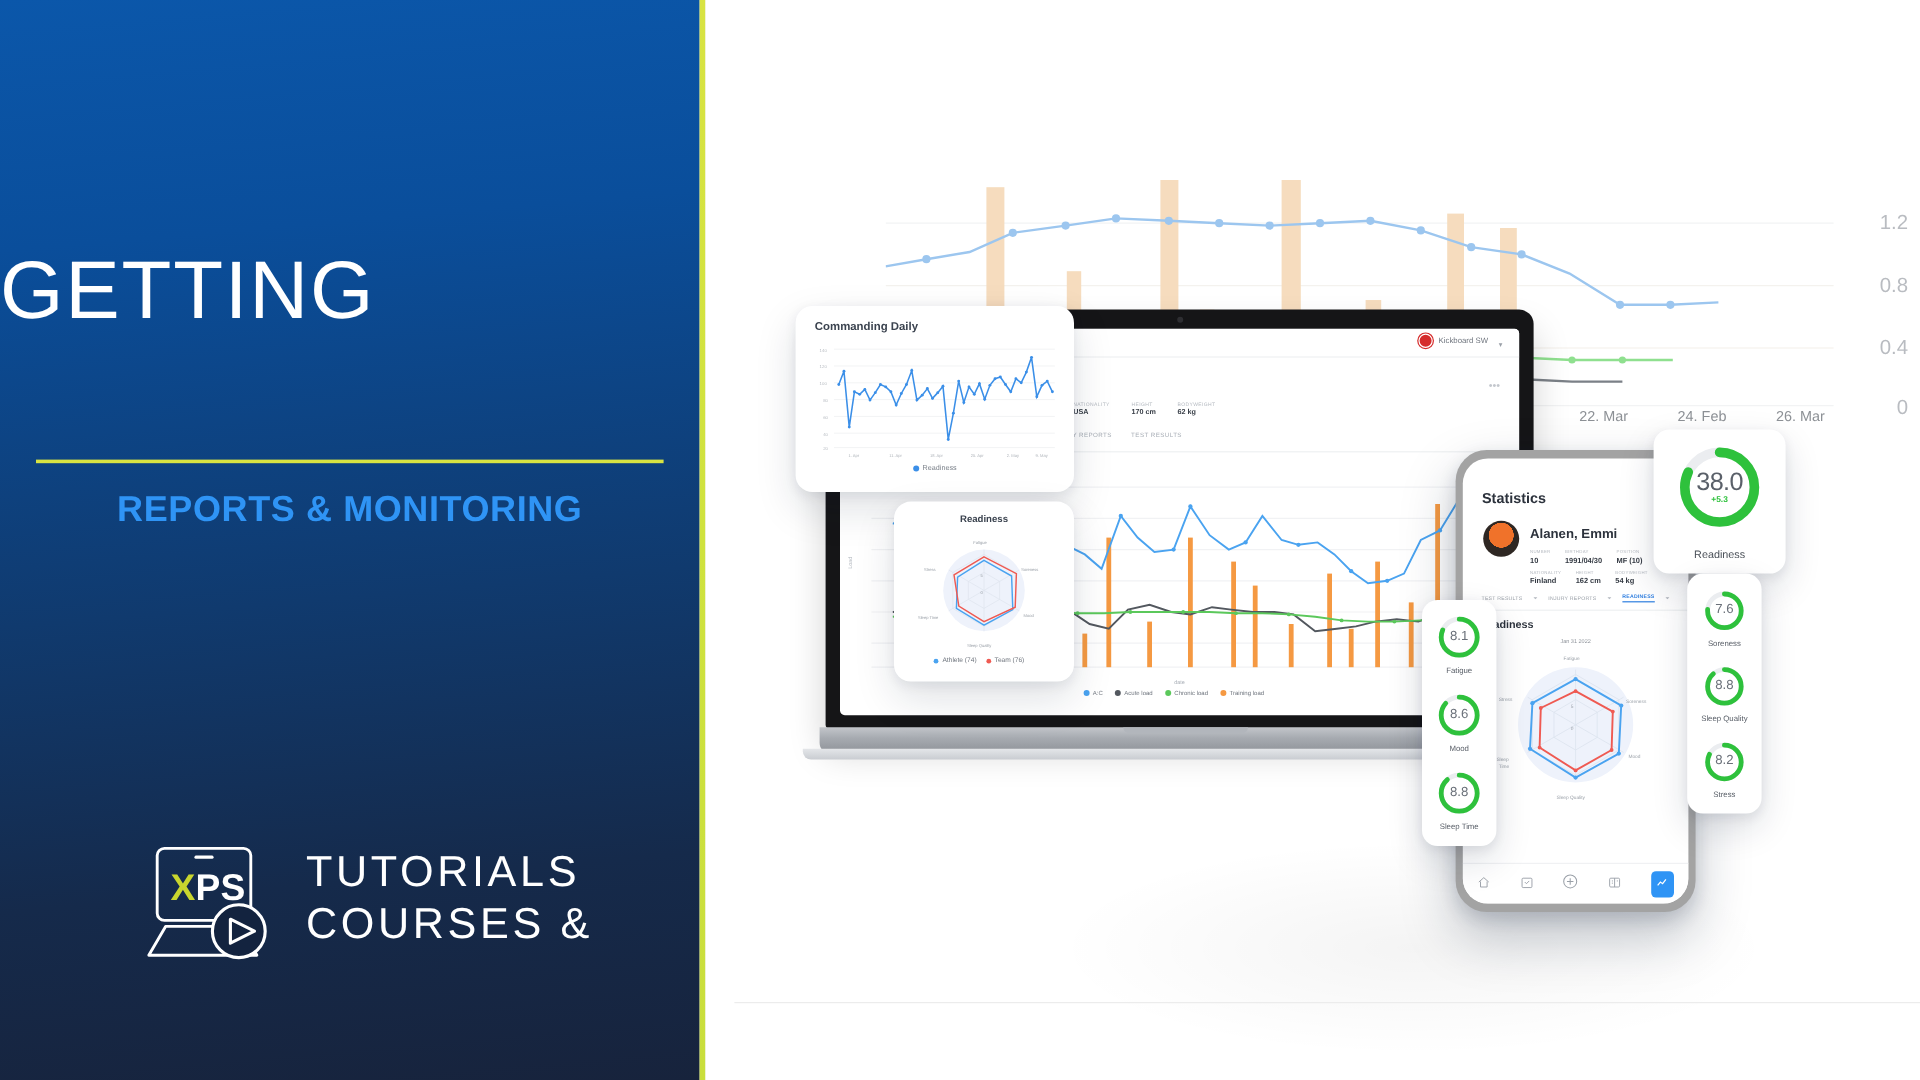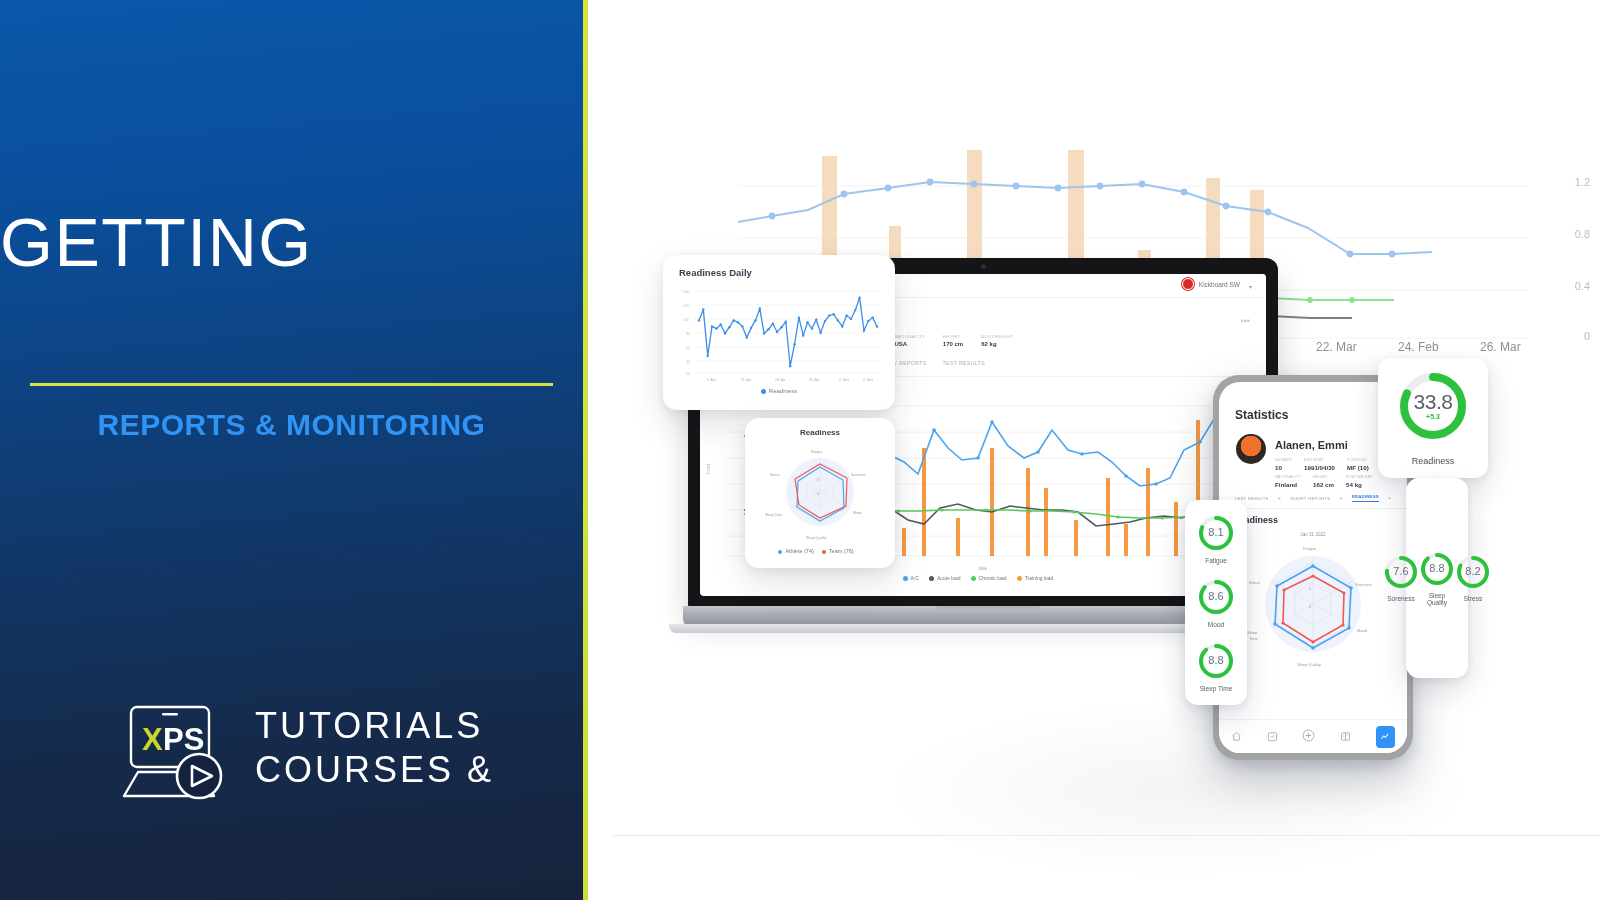--- a/index.html
+++ b/index.html
@@ -33,21 +33,21 @@
   #scene{ position:absolute; left:588px; top:0; width:1012px; height:900px;
           background:#ffffff; overflow:hidden; }
   #scene-hr{ position:absolute; left:24px; top:835px; width:988px; height:1px;
           background:#ececec; }
   #scene-glow{ position:absolute; left:290px; top:700px; width:600px; height:180px;
           background:radial-gradient(ellipse at center,rgba(0,0,0,.045),rgba(0,0,0,0) 70%); }
 
   
   #bg-chart{ position:absolute; left:150px; top:150px; width:860px; height:200px;
              opacity:1; }
-  .bgax{ position:absolute; right:8px; color:#b9bcc1; font-size:11px; }
+  .bgax{ position:absolute; right:8px; color:#b9bcc1; font-size:17px; }
   .bgxt{ position:absolute; bottom:-4px; color:#8d9196; font-size:12px; }
 
   
   .card{ position:absolute; background:#ffffff; border-radius:14px;
          box-shadow:0 14px 34px rgba(16,30,54,.13), 0 3px 10px rgba(16,30,54,.07); }
   .card-title{ color:#3b434f; font-weight:bold; }
 
   
   #rd-card{ left:75px; top:255px; width:232px; height:155px; }
   #rd-title{ position:absolute; left:16px; top:12px; font-size:9.5px; }
@@ -368,21 +368,21 @@
           <div id="l-xlab">date</div>
           <div id="l-legend"><span style="margin-right: 10px;"><span class="lgdot" style="background:#4aa3f0"></span><span>A:C</span></span><span style="margin-right: 10px;"><span class="lgdot" style="background:#53585f"></span><span>Acute load</span></span><span style="margin-right: 10px;"><span class="lgdot" style="background:#5bc85b"></span><span>Chronic load</span></span><span style="margin-right: 10px;"><span class="lgdot" style="background:#f59942"></span><span>Training load</span></span></div>
         </div>
       </div>
       <div id="lbase"></div>
       <div id="lnotch"></div>
       <div id="lfoot"></div>
     </div>
 
     <div id="rd-card" class="card">
-      <div id="rd-title" class="card-title">Readiness Daily</div>
+      <div id="rd-title" class="card-title">Commanding Daily</div>
       <div id="rd-plot">
         <svg viewBox="0 0 200 98" width="200" height="98">
           <g stroke="#f1f2f4" stroke-width="0.8">
             <line x1="14" y1="6" x2="198" y2="6"></line>
               <line x1="14" y1="20" x2="198" y2="20"></line>
             <line x1="14" y1="34" x2="198" y2="34"></line>
               <line x1="14" y1="48" x2="198" y2="48"></line>
             <line x1="14" y1="62" x2="198" y2="62"></line>
               <line x1="14" y1="76" x2="198" y2="76"></line>
             <line x1="14" y1="88" x2="198" y2="88"></line>
@@ -605,42 +605,42 @@
       </div>
     </div>
 
     <div id="g-big" class="gcard">
       <div class="gitem" style="top:10px">
         <svg width="76" height="76" viewBox="0 0 76 76">
           <circle cx="38" cy="38" r="29" fill="none" stroke="#ebedf0" stroke-width="8"></circle>
           <circle id="gauge-main-arc" cx="38" cy="38" r="29" fill="none" stroke="#2ec13c" stroke-width="8" stroke-linecap="round" transform="rotate(-90 38 38)" stroke-dasharray="182.212373908208" stroke-dashoffset="32.798227303477454"></circle>
         </svg>
         <div style="position:absolute;left:0;top:22px;width:110px;text-align:center;
-                    color:#5a6069;font-size:21px;letter-spacing:-.5px">33.8</div>
+                    color:#5a6069;font-size:21px;letter-spacing:-.5px">38.0</div>
         <div style="position:absolute;left:0;top:45px;width:110px;text-align:center;
                     color:#2ec13c;font-size:7px;font-weight:bold">+5.3</div>
         <div class="gbiglabel" style="margin-top:8px">Readiness</div>
       </div>
     </div>
 
     <div id="g-left" class="gcard" style="display: flex; flex-direction: column; align-items: center; justify-content: center; padding: 4px 0px;">
         <div style="position: relative; text-align: center; margin: 7px 0px;"><svg width="38" height="38" viewBox="0 0 38 38">
             <circle cx="19" cy="19" r="15" fill="none" stroke="#ebedf0" stroke-width="4"></circle>
             <circle cx="19" cy="19" r="15" fill="none" stroke="#2ec13c" stroke-width="4" stroke-linecap="round" stroke-dasharray="94.24777960769379" stroke-dashoffset="17.907078125461815" transform="rotate(-90 19 19)"></circle>
           </svg><div style="position:absolute;left:0;top:12px;width:100%;color:#6a7079;font-size:11px">8.1</div><div class="glabel">Fatigue</div></div>
         <div style="position: relative; text-align: center; margin: 7px 0px;"><svg width="38" height="38" viewBox="0 0 38 38">
             <circle cx="19" cy="19" r="15" fill="none" stroke="#ebedf0" stroke-width="4"></circle>
             <circle cx="19" cy="19" r="15" fill="none" stroke="#2ec13c" stroke-width="4" stroke-linecap="round" stroke-dasharray="94.24777960769379" stroke-dashoffset="13.194689145077131" transform="rotate(-90 19 19)"></circle>
           </svg><div style="position:absolute;left:0;top:12px;width:100%;text-align:center;color:#6a7079;font-size:11px">8.6</div><div class="glabel">Mood</div></div>
         <div style="position: relative; text-align: center; margin: 7px 0px;"><svg width="38" height="38" viewBox="0 0 38 38">
             <circle cx="19" cy="19" r="15" fill="none" stroke="#ebedf0" stroke-width="4"></circle>
             <circle cx="19" cy="19" r="15" fill="none" stroke="#2ec13c" stroke-width="4" stroke-linecap="round" stroke-dasharray="94.24777960769379" stroke-dashoffset="11.309733552923253" transform="rotate(-90 19 19)"></circle>
           </svg><div style="position:absolute;left:0;top:12px;width:100%;text-align:center;color:#6a7079;font-size:11px">8.8</div><div class="glabel">Sleep Time</div></div>
       </div>
-    <div id="g-right" class="gcard" style="display: flex; align-items: center; justify-content: center; padding: 4px 0px;">
+    <div id="g-right" class="gcard" style="display: flex; flex-direction: column; align-items: center; justify-content: center; padding: 4px 0px;">
         <div style="position: relative; text-align: center; margin: 7px 0px;"><svg width="36" height="36" viewBox="0 0 36 36">
             <circle cx="18" cy="18" r="14" fill="none" stroke="#ebedf0" stroke-width="4"></circle>
             <circle cx="18" cy="18" r="14" fill="none" stroke="#2ec13c" stroke-width="4" stroke-linecap="round" stroke-dasharray="87.96459430051421" stroke-dashoffset="21.111502632123408" transform="rotate(-90 18 18)"></circle>
           </svg><div style="position:absolute;left:0;top:11px;width:100%;text-align:center;color:#6a7079;font-size:11px">7.6</div><div class="glabel">Soreness</div></div>
         <div style="position: relative; text-align: center; margin: 7px 0px;"><svg width="36" height="36" viewBox="0 0 36 36">
             <circle cx="18" cy="18" r="14" fill="none" stroke="#ebedf0" stroke-width="4"></circle>
             <circle cx="18" cy="18" r="14" fill="none" stroke="#2ec13c" stroke-width="4" stroke-linecap="round" stroke-dasharray="87.96459430051421" stroke-dashoffset="10.555751316061704" transform="rotate(-90 18 18)"></circle>
           </svg><div style="position:absolute;left:0;top:11px;width:100%;text-align:center;color:#6a7079;font-size:11px">8.8</div><div class="glabel">Sleep Quality</div></div>
         <div style="position: relative; text-align: center; margin: 7px 0px;"><svg width="36" height="36" viewBox="0 0 36 36">
             <circle cx="18" cy="18" r="14" fill="none" stroke="#ebedf0" stroke-width="4"></circle>

